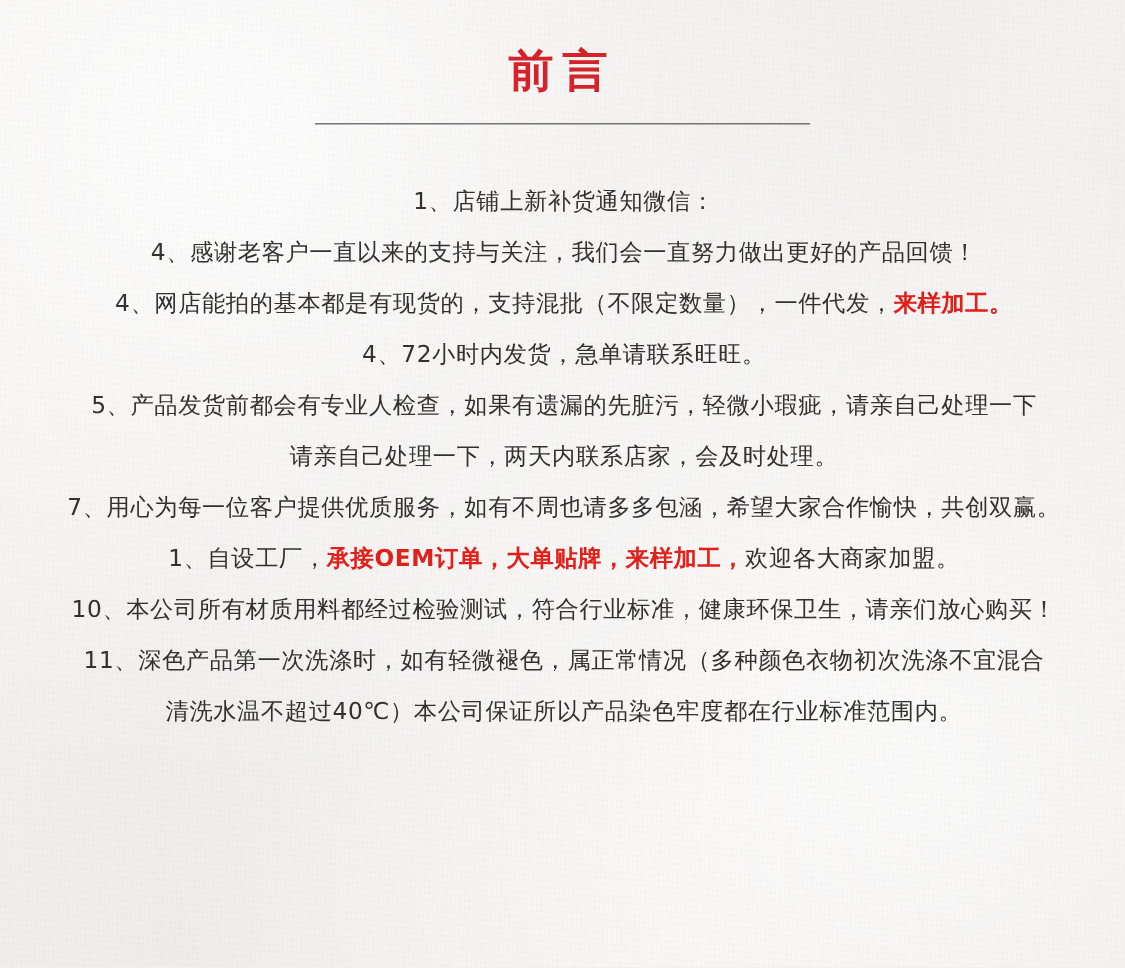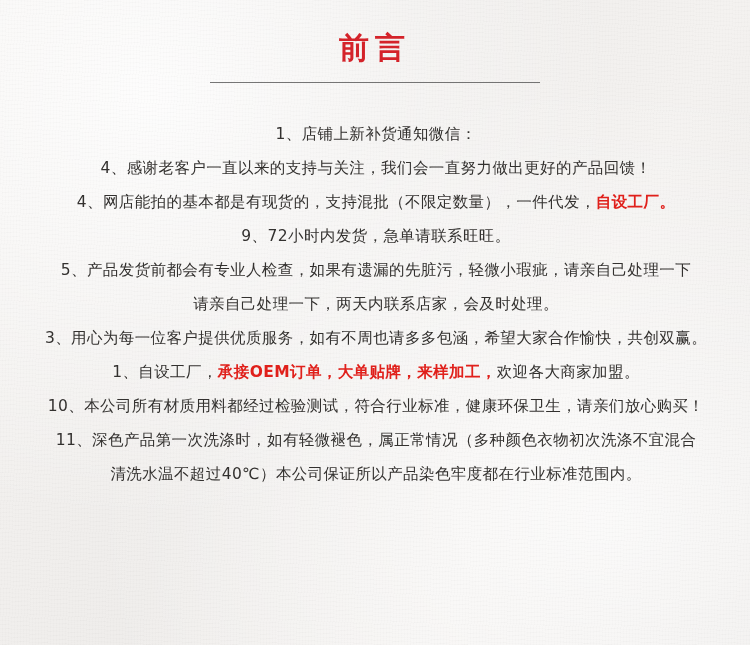--- a/index.html
+++ b/index.html
@@ -85,23 +85,23 @@
   <div class="paper-texture"></div>
 
   <div class="title-block">
     <div class="doc-title">前言</div>
     <div class="title-rule"></div>
   </div>
 
   <div class="content" id="notice-list">
       <div class="line"><span class="seg">1、店铺上新补货通知微信：</span></div>
       <div class="line"><span class="seg">4、感谢老客户一直以来的支持与关注，我们会一直努力做出更好的产品回馈！</span></div>
-      <div class="line"><span class="seg">4、网店能拍的基本都是有现货的，支持混批（不限定数量），一件代发，</span><span class="seg red bold">自设工厂。</span></div>
-      <div class="line"><span class="seg">9、72小时内发货，急单请联系旺旺。</span></div>
+      <div class="line"><span class="seg">4、网店能拍的基本都是有现货的，支持混批（不限定数量），一件代发，</span><span class="seg red bold">来样加工。</span></div>
+      <div class="line"><span class="seg">4、72小时内发货，急单请联系旺旺。</span></div>
       <div class="line"><span class="seg">5、产品发货前都会有专业人检查，如果有遗漏的先脏污，轻微小瑕疵，请亲自己处理一下</span></div>
       <div class="line"><span class="seg">请亲自己处理一下，两天内联系店家，会及时处理。</span></div>
-      <div class="line"><span class="seg">3、用心为每一位客户提供优质服务，如有不周也请多多包涵，希望大家合作愉快，共创双赢。</span></div>
+      <div class="line"><span class="seg">7、用心为每一位客户提供优质服务，如有不周也请多多包涵，希望大家合作愉快，共创双赢。</span></div>
       <div class="line"><span class="seg">1、自设工厂，</span><span class="seg red bold">承接OEM订单，大单贴牌，来样加工，</span><span class="seg">欢迎各大商家加盟。</span></div>
       <div class="line"><span class="seg">10、本公司所有材质用料都经过检验测试，符合行业标准，健康环保卫生，请亲们放心购买！</span></div>
       <div class="line"><span class="seg">11、深色产品第一次洗涤时，如有轻微褪色，属正常情况（多种颜色衣物初次洗涤不宜混合</span></div>
       <div class="line"><span class="seg">清洗水温不超过40℃）本公司保证所以产品染色牢度都在行业标准范围内。</span></div>
     </div>
 </div>
 
 </body></html>

